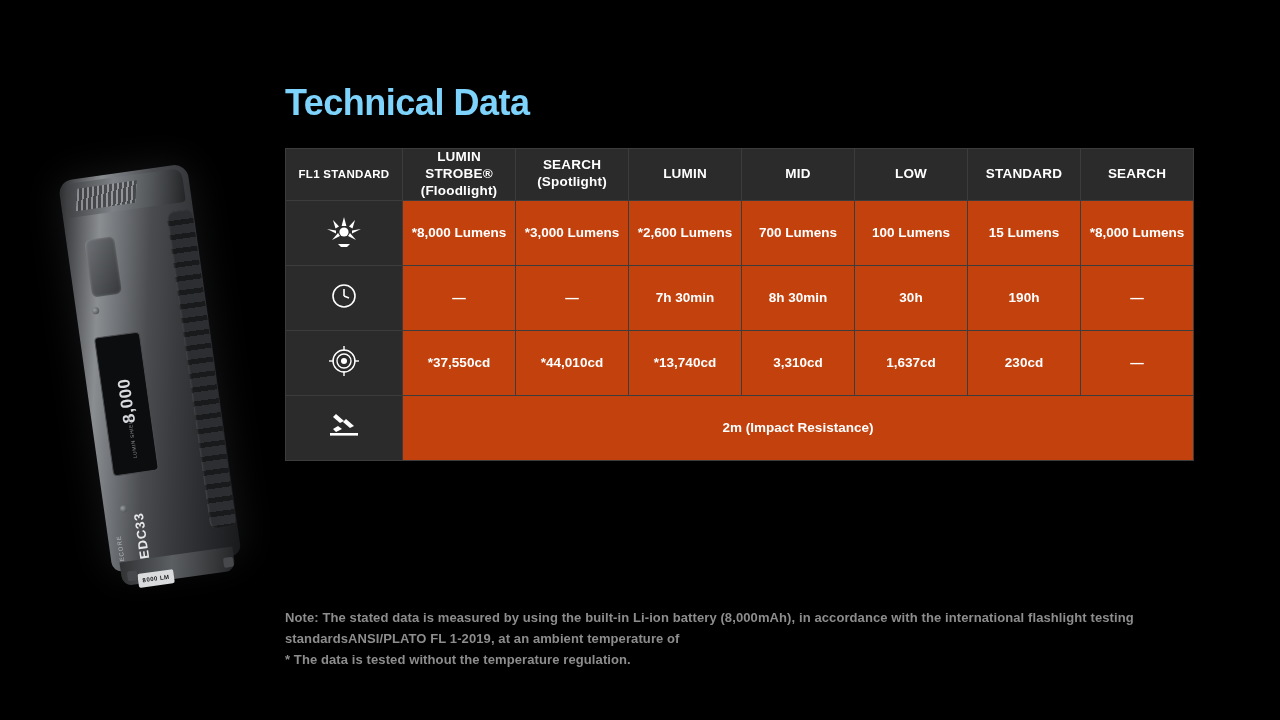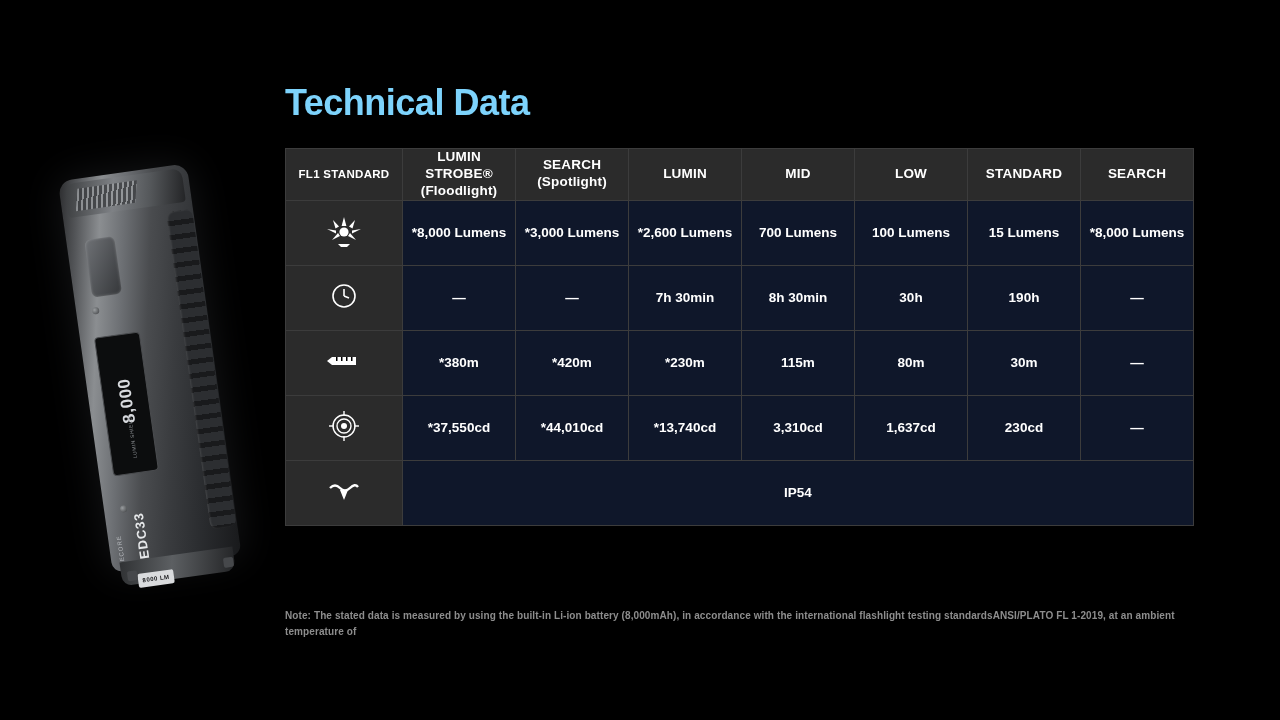--- a/index.html
+++ b/index.html
@@ -194,36 +194,36 @@
     letter-spacing: .3px;
     height: 50px;
   }
   thead th {
     background: #2b2b2b;
     height: 50px;
     font-size: 11.5px;
     line-height: 1.25;
     letter-spacing: .2px;
   }
-  tbody td { height: 65px; background: #0f172a; }
+  tbody td { height: 65px; background: #c2410c; }
   tbody td.col-label { background: #2b2b2b; }
   td.span-cell { font-weight: normal; font-size: 14px; }
   .dash { color: #fff; }
 
   
   .ricon { display: inline-block; width: 40px; height: 34px; position: relative; }
   svg { display: block; }
 
   
   .note {
     position: absolute;
     left: 285px; top: 608px;
     width: 930px;
     color: #8d8d8d;
-    font-size: 10px;
+    font-size: 13px;
     font-weight: bold;
     line-height: 1.6;
     letter-spacing: .1px;
   }
   .note p { margin: 0; }
 </style>
 </head>
 <body>
 
 <div class="page">
@@ -313,43 +313,20 @@
           </td>
           <td class="dash">—</td>
           <td class="dash">—</td>
           <td>7h 30min</td>
           <td>8h 30min</td>
           <td>30h</td>
           <td>190h</td>
           <td class="dash">—</td>
         </tr>
 
-        <tr>
-          <td class="col-label">
-            <span class="ricon">
-              <svg width="40" height="34" viewBox="0 0 40 34">
-                <polygon points="8,13 32,13 32,21 8,21" fill="#ffffff"></polygon>
-                <polygon points="8,13 8,21 3,17" fill="#ffffff"></polygon>
-                <g fill="#000000">
-                  <rect x="12" y="13" width="1.5" height="4"></rect>
-                  <rect x="17" y="13" width="1.5" height="4"></rect>
-                  <rect x="22" y="13" width="1.5" height="4"></rect>
-                  <rect x="27" y="13" width="1.5" height="4"></rect>
-                </g>
-              </svg>
-            </span>
-          </td>
-          <td>*380m</td>
-          <td>*420m</td>
-          <td>*230m</td>
-          <td>115m</td>
-          <td>80m</td>
-          <td>30m</td>
-          <td class="dash">—</td>
-        </tr>
 
         <tr>
           <td class="col-label">
             <span class="ricon">
               <svg width="40" height="34" viewBox="0 0 40 34">
                 <circle cx="20" cy="17" r="11" fill="none" stroke="#ffffff" stroke-width="1.4"></circle>
                 <circle cx="20" cy="17" r="7" fill="none" stroke="#ffffff" stroke-width="1.4"></circle>
                 <circle cx="20" cy="17" r="3" fill="#ffffff"></circle>
                 <line x1="20" y1="2" x2="20" y2="7" stroke="#ffffff" stroke-width="1.4"></line>
                 <line x1="20" y1="27" x2="20" y2="32" stroke="#ffffff" stroke-width="1.4"></line>
@@ -360,33 +337,36 @@
           </td>
           <td>*37,550cd</td>
           <td>*44,010cd</td>
           <td>*13,740cd</td>
           <td>3,310cd</td>
           <td>1,637cd</td>
           <td>230cd</td>
           <td class="dash">—</td>
         </tr>
 
-
         <tr>
           <td class="col-label">
             <span class="ricon">
               <svg width="40" height="34" viewBox="0 0 40 34">
-                <path d="M6 14 Q11 9 16 14 T26 14 T34 13" fill="none" stroke="#ffffff" stroke-width="2.4"></path>
-                <path d="M16 16 L24 16 L20 26 Z" fill="#ffffff"></path>
+                <polygon points="12,5 20,12 16,14 9,8" fill="#ffffff"></polygon>
+                <polygon points="22,10 30,17 26,19 19,13" fill="#ffffff"></polygon>
+                <rect x="6" y="24" width="28" height="2.6" fill="#ffffff"></rect>
+                <polygon points="14,17 18,20 12,23 9,20" fill="#ffffff"></polygon>
               </svg>
             </span>
           </td>
-          <td class="span-cell" colspan="7">IP54</td>
-        </tr>
+          <td class="span-cell" colspan="7">2m (Impact Resistance)</td>
+        </tr>
+
       </tbody>
     </table>
   </div>
 
   <div class="note">
     <p>Note: The stated data is measured by using the built-in Li-ion battery (8,000mAh), in accordance with the international flashlight testing standardsANSI/PLATO FL 1-2019, at an ambient temperature of</p>
+    <p>* The data is tested without the temperature regulation.</p>
   </div>
 
 </div>
 
 </body></html>

